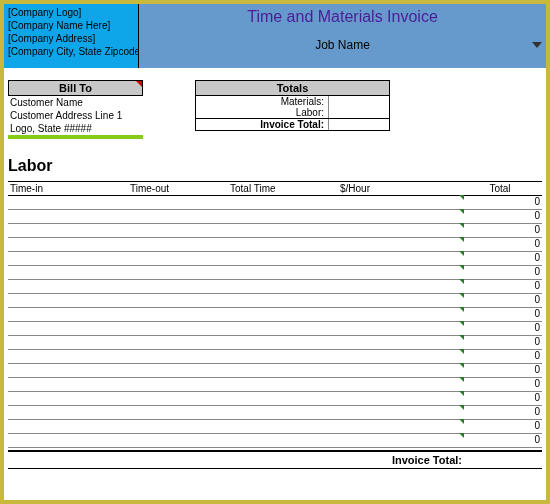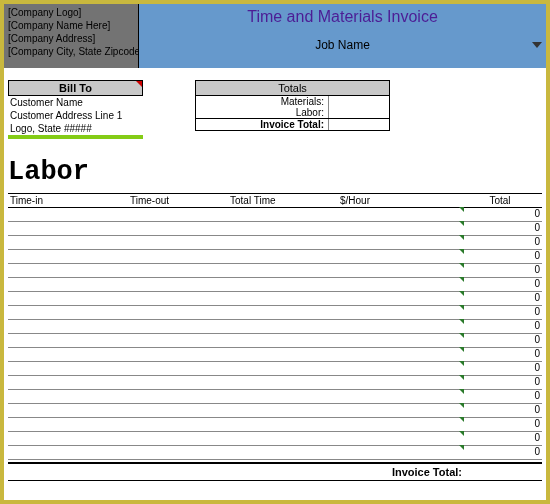--- a/index.html
+++ b/index.html
@@ -1,43 +1,43 @@
 <!DOCTYPE html>
 <html><head>
 <meta charset="utf-8">
 <style>
   * { box-sizing: border-box; margin: 0; padding: 0; }
   body { font-family: Arial, sans-serif; font-size: 11px; background: #fff; }
   .page { width: 550px; height: 504px; border: 4px solid #c9b83e; background: #fff; position: relative; }
   
   .header { display: flex; height: 64px; }
-  .company-block { width: 135px; background: #737373; padding: 2px 4px; line-height: 1.3; font-size: 10px; border-right: 1px solid #000; }
+  .company-block { width: 135px; background: #0ea5e9; padding: 2px 4px; line-height: 1.3; font-size: 10px; border-right: 1px solid #000; }
   .company-block div { white-space: nowrap; }
   
   .title-block { flex: 1; background: #6699cc; text-align: center; position: relative; }
   .title-main { font-size: 16px; padding-top: 4px; color: #4c1d95; }
   .title-sub { font-size: 12px; padding-top: 12px; color: #000; }
   .dropdown-arrow { position: absolute; right: 4px; top: 38px; width: 0; height: 0; border-left: 5px solid transparent; border-right: 5px solid transparent; border-top: 6px solid #333; }
   .comment-marker { position: absolute; width: 0; height: 0; border-left: 6px solid transparent; border-top: 6px solid #c00; }
   
   .info-row { display: flex; margin-top: 12px; padding: 0 4px; gap: 52px; }
   
   .billto { width: 135px; }
   .billto-header { background: #c8c8c8; border: 1px solid #000; text-align: center; font-weight: bold; padding: 1px 0; position: relative; }
   .billto-body div { padding: 0 2px; line-height: 1.3; font-size: 10px; }
   .billto-body { border-bottom: 4px solid #84cc16; }
   
   .totals { width: 195px; }
-  .totals-header { background: #c8c8c8; border: 1px solid #000; text-align: center; font-weight: normal; padding: 1px 0; }
+  .totals-header { background: #c8c8c8; border: 1px solid #000; text-align: center; font-weight: bold; padding: 1px 0; }
   .totals-row { display: flex; border-left: 1px solid #000; border-right: 1px solid #000; }
   .totals-label { flex: 1; text-align: right; padding: 0 4px; border-right: 1px solid #888; font-size: 10px; }
   .totals-val { width: 60px; }
   .totals-invoice { border: 1px solid #000; border-top: 1px solid #000; font-weight: bold; }
   
-  .labor-title { font-size: 27px; font-weight: bold; padding: 18px 4px 2px 4px; font-family: Liberation Mono, monospace; }
+  .labor-title { font-size: 16px; font-weight: bold; padding: 18px 4px 2px 4px; }
   
   .labor-section { padding: 0 4px; }
   .labor-head-row { display: flex; border-top: 1px solid #000; border-bottom: 1px solid #000; margin-top: 4px; }
   .col-timein { width: 120px; }
   .col-timeout { width: 100px; }
   .col-totaltime { width: 110px; }
   .col-rate { width: 120px; }
   .col-total { flex: 1; text-align: center; }
   .labor-head-row div { font-size: 10px; padding: 1px 2px; }
   

